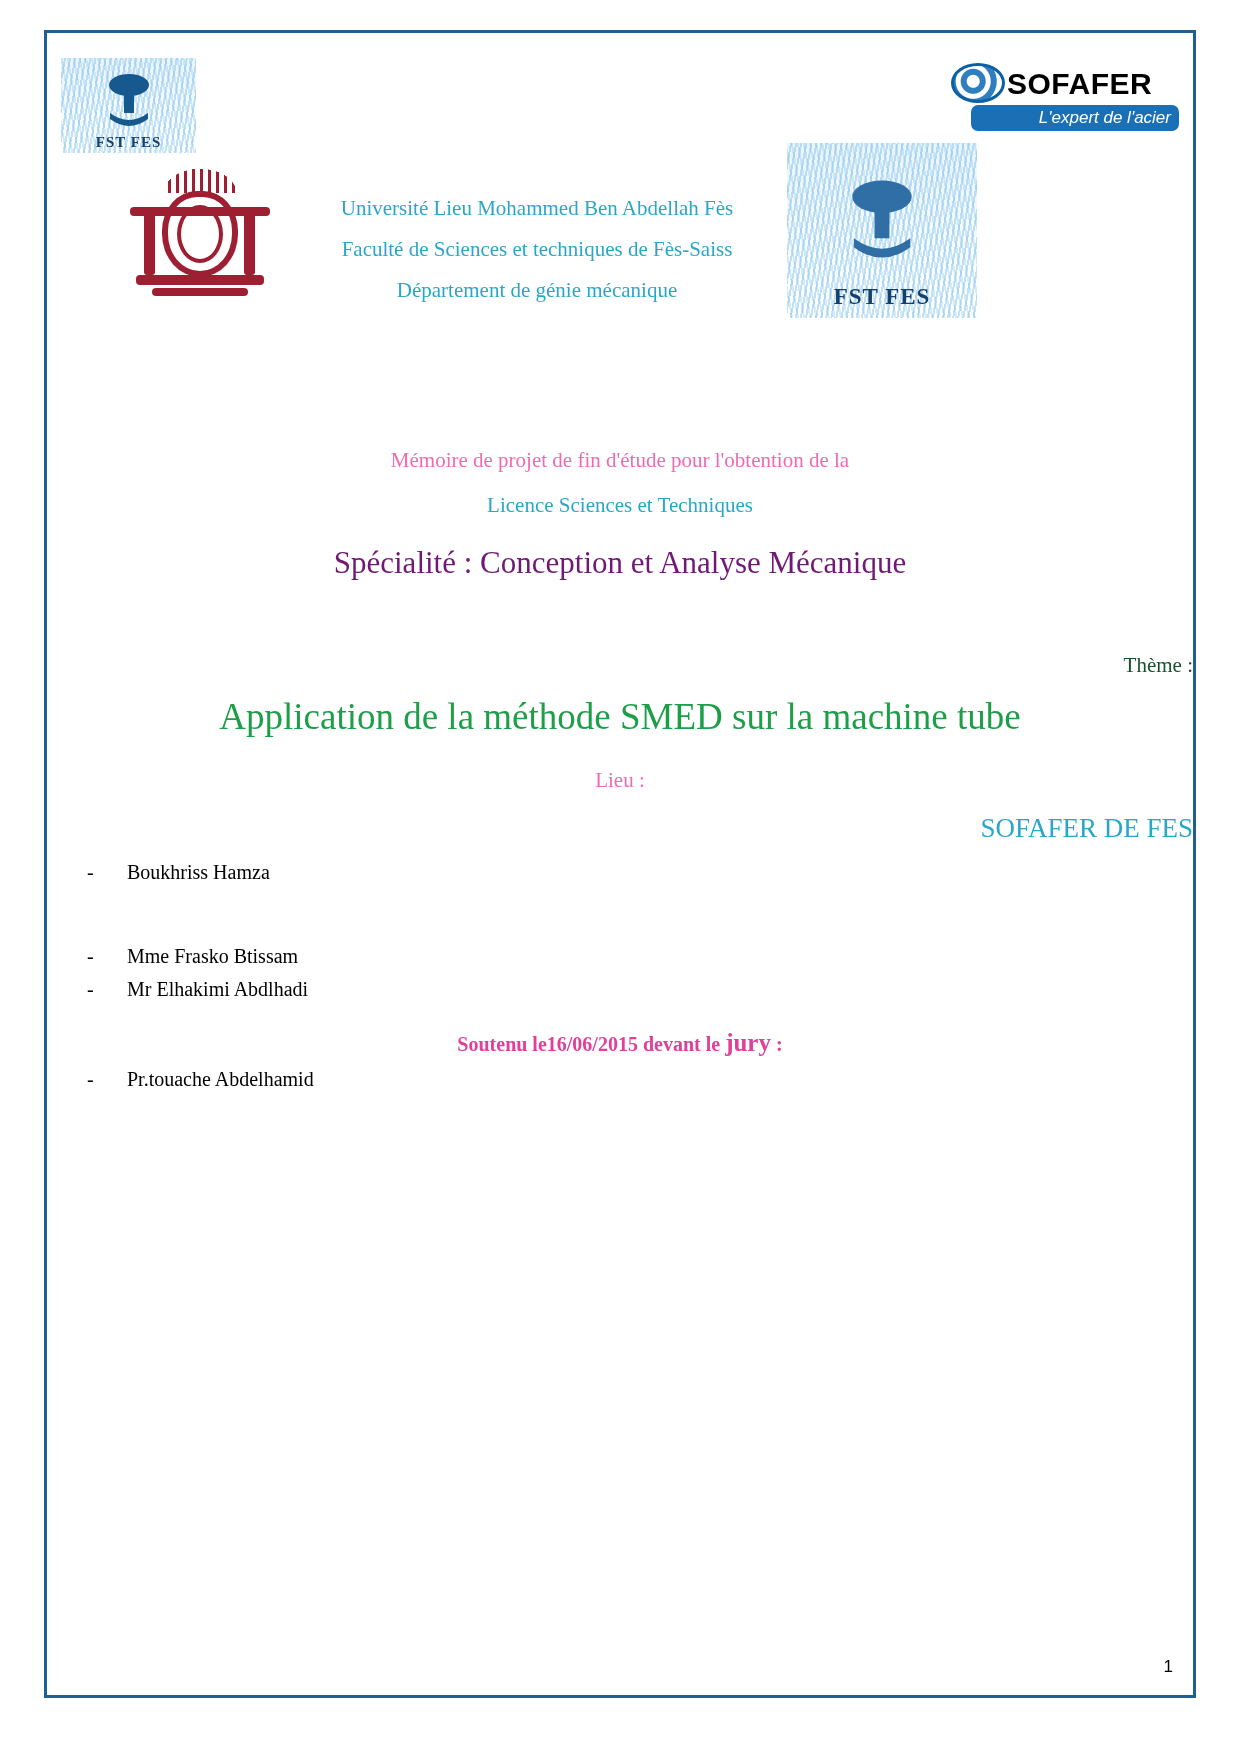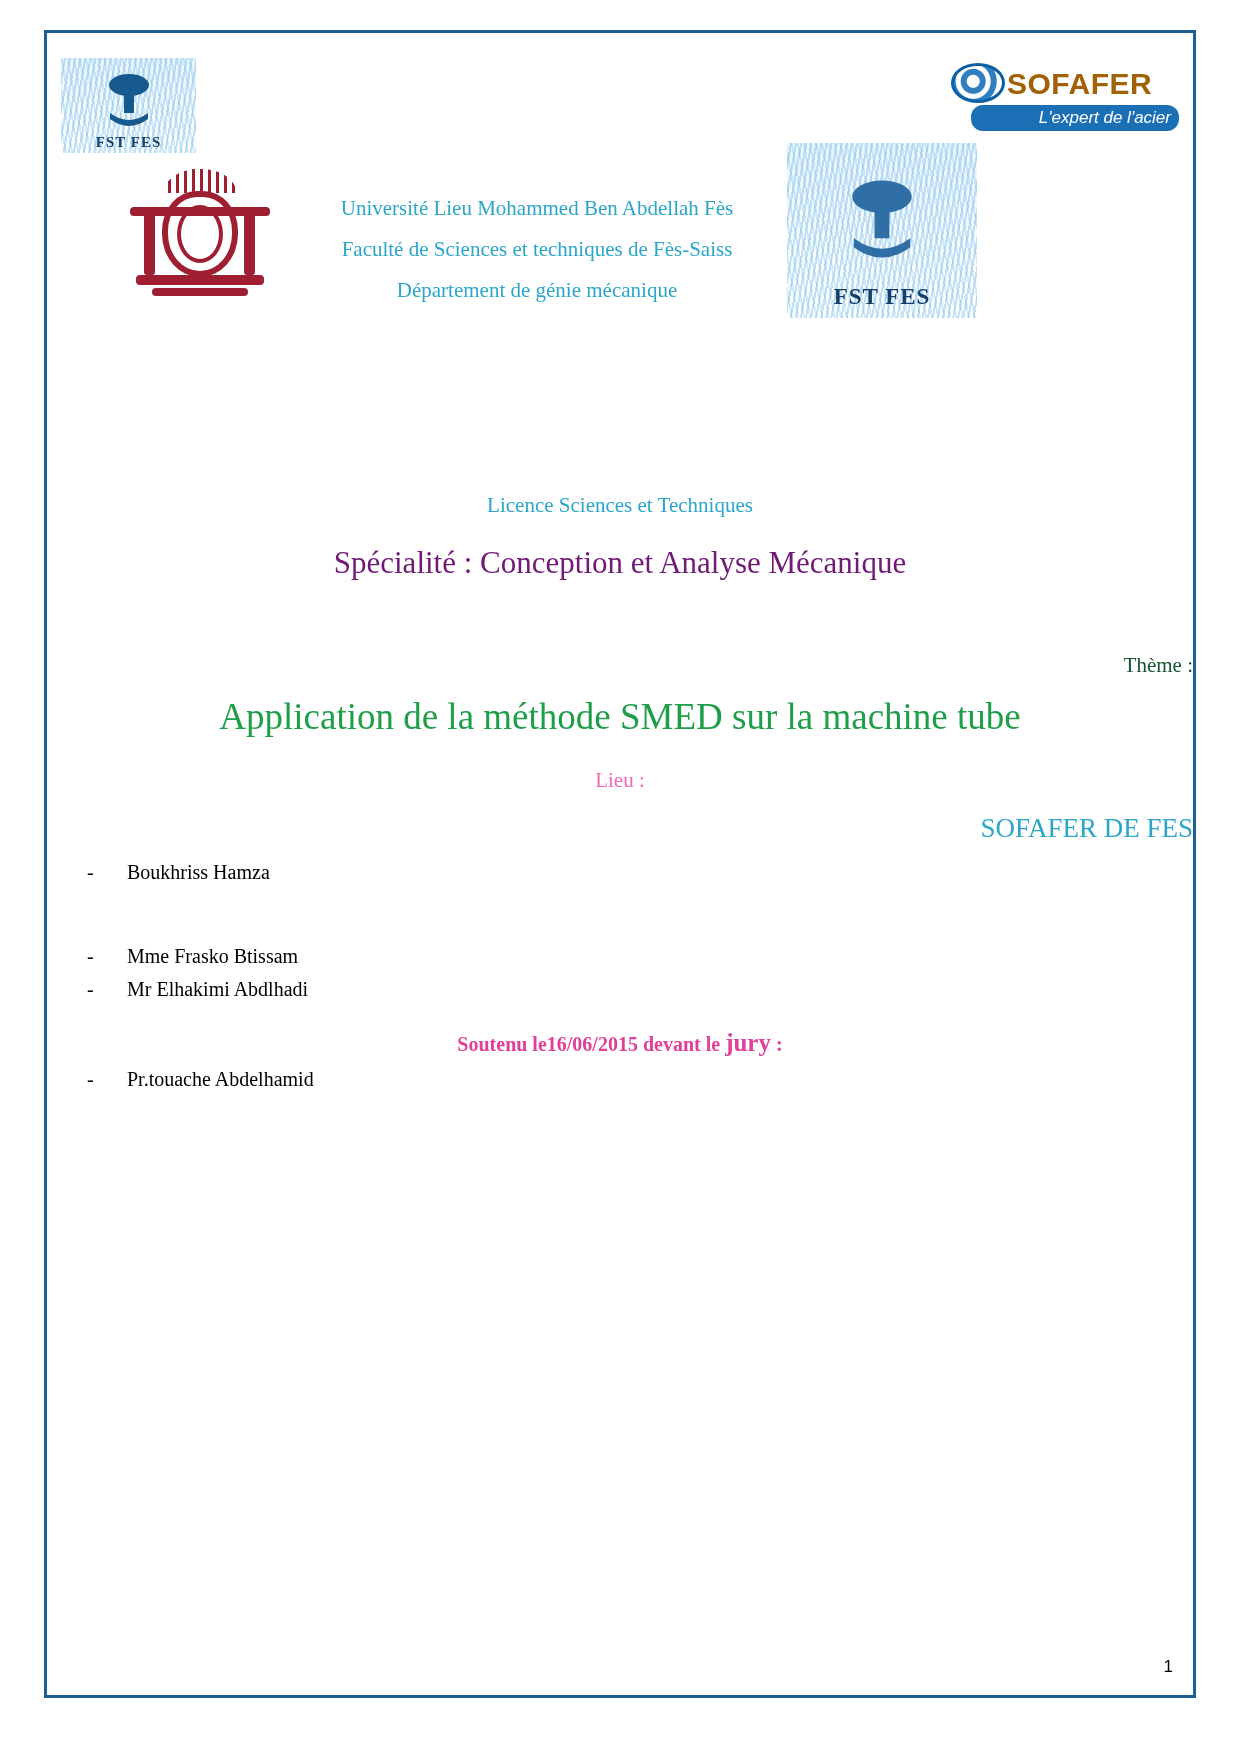--- a/index.html
+++ b/index.html
@@ -91,31 +91,31 @@
     inset: 0;
     background: #ffffff;
   }
   .sofafer-name {
     position: absolute;
     left: 62px;
     top: 6px;
     font-family: "Liberation Sans", sans-serif;
     font-weight: bold;
     font-size: 30px;
-    color: #a16207;
+    color: #000000;
     letter-spacing: 0.5px;
   }
   .sofafer-tag {
     position: absolute;
     left: 26px;
     top: 44px;
     width: 208px;
     height: 26px;
     background: #1b6fb5;
-    border-radius: 12px;
+    border-radius: 7px;
     color: #ffffff;
     font-family: "Liberation Sans", sans-serif;
     font-style: italic;
     font-size: 17px;
     text-align: right;
     padding-right: 8px;
     box-sizing: border-box;
     line-height: 26px;
   }
   .sofafer-coil {
@@ -389,20 +389,21 @@
       </svg>
       <div class="fst-caption" style="font-size:23px; bottom:8px;">FST FES</div>
     </div>
 
     <div class="univ-block">
       <div>Université Lieu Mohammed Ben Abdellah Fès</div>
       <div>Faculté de Sciences et techniques de Fès-Saiss</div>
       <div>Département de génie mécanique</div>
     </div>
 
+    <div class="memo-line">Mémoire de projet de fin d'étude pour l'obtention de la</div>
     <div class="lic-line">Licence Sciences et Techniques</div>
     <div class="spec-line">Spécialité : Conception et Analyse Mécanique</div>
 
     <div class="theme-label">Thème :</div>
     <div class="theme-title">Application de la méthode SMED sur la machine tube</div>
 
     <div class="lieu-label">Lieu :</div>
     <div class="lieu-value">SOFAFER DE FES</div>
 
     <div class="bullet-row student">

